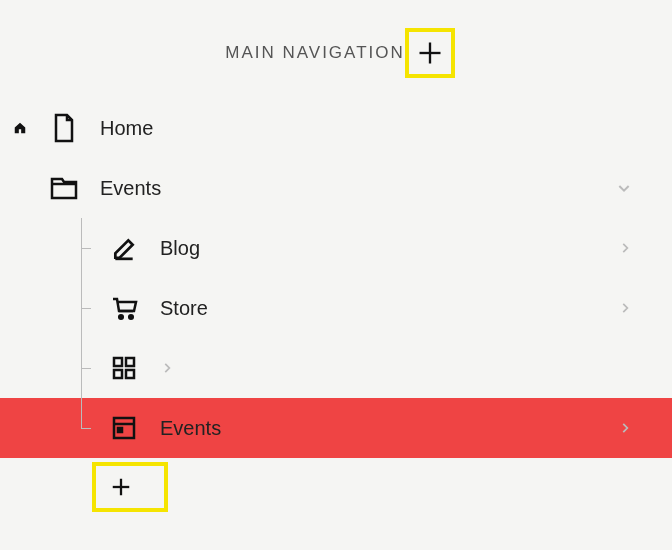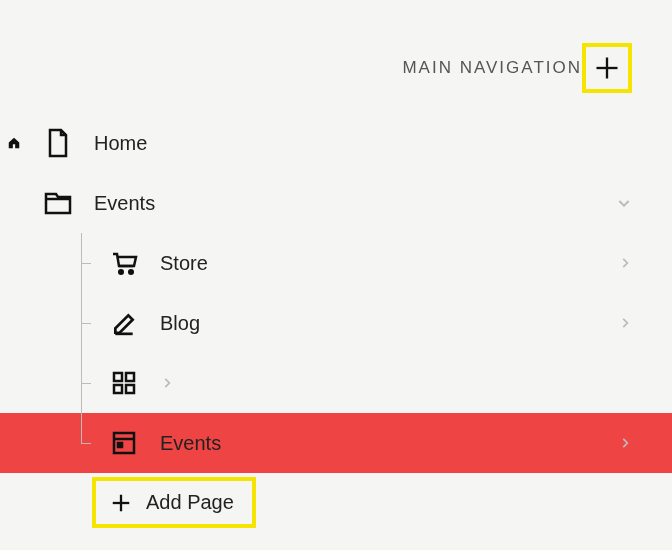--- a/index.html
+++ b/index.html
@@ -7,23 +7,22 @@
   width: 672px;
   height: 550px;
   background: #f5f5f3;
   font-family: -apple-system, BlinkMacSystemFont, "Helvetica Neue", Arial, sans-serif;
   color: #222;
   position: relative;
 }
 .header {
   display: flex;
   align-items: center;
-  justify-content: flex-end;
+  justify-content: center;
   padding: 28px 40px 20px 48px;
-  margin-top: 15px;
 }
 .header-title {
   font-size: 17px;
   font-weight: 500;
   letter-spacing: 2px;
   color: #555;
 }
 .add-btn {
   width: 50px;
   height: 50px;
@@ -38,21 +37,21 @@
 }
 .nav-item {
   display: flex;
   align-items: center;
   padding: 14px 40px 14px 0;
   font-size: 20px;
   color: #222;
   position: relative;
 }
 .nav-item.top {
-  padding-left: 4px;
+  padding-left: 10px;
 }
 .nav-item.sub {
   padding-left: 108px;
 }
 .nav-item.active {
   background: #ef4444;
 }
 .home-marker {
   width: 20px;
   display: flex;
@@ -177,58 +176,58 @@
         <polyline points="5 9 12 16 19 9"></polyline>
       </svg>
     </span>
   </li>
 
   <li class="nav-item sub">
     <span class="tree-line">
         <span class="tree-stub"></span>
       </span>
     <span class="icon-slot">
+      <svg width="26" height="26" viewBox="0 0 24 24" fill="none" stroke="#111" stroke-width="2.5">
+        <path d="M4 21 L4 17 L16 5 L20 9 L8 21 Z"></path>
+        <line x1="4" y1="22" x2="20" y2="22"></line>
+      </svg>
+    </span>
+    <span class="label">Blog</span>
+    <span class="chev">
+      <svg width="14" height="16" viewBox="0 0 24 24" fill="none" stroke="#bbb" stroke-width="3">
+        <polyline points="9 5 16 12 9 19"></polyline>
+      </svg>
+    </span>
+  </li>
+
+  <li class="nav-item sub">
+    <span class="tree-line">
+        <span class="tree-stub"></span>
+      </span>
+    <span class="icon-slot">
       <svg width="28" height="28" viewBox="0 0 28 28" fill="none" stroke="#111" stroke-width="2.5">
         <path d="M3 5 H7 L9 17 H23"></path>
         <path d="M9 17 L24 17 L26 8 L8 8"></path>
         <circle cx="11" cy="23" r="1.8" fill="#111"></circle>
         <circle cx="21" cy="23" r="1.8" fill="#111"></circle>
       </svg>
     </span>
     <span class="label">Store</span>
     <span class="chev">
       <svg width="14" height="16" viewBox="0 0 24 24" fill="none" stroke="#bbb" stroke-width="3">
         <polyline points="9 5 16 12 9 19"></polyline>
       </svg>
     </span>
   </li>
 
   <li class="nav-item sub">
     <span class="tree-line">
         <span class="tree-stub"></span>
       </span>
     <span class="icon-slot">
-      <svg width="26" height="26" viewBox="0 0 24 24" fill="none" stroke="#111" stroke-width="2.5">
-        <path d="M4 21 L4 17 L16 5 L20 9 L8 21 Z"></path>
-        <line x1="4" y1="22" x2="20" y2="22"></line>
-      </svg>
-    </span>
-    <span class="label">Blog</span>
-    <span class="chev">
-      <svg width="14" height="16" viewBox="0 0 24 24" fill="none" stroke="#bbb" stroke-width="3">
-        <polyline points="9 5 16 12 9 19"></polyline>
-      </svg>
-    </span>
-  </li>
-
-  <li class="nav-item sub">
-    <span class="tree-line">
-        <span class="tree-stub"></span>
-      </span>
-    <span class="icon-slot">
       <svg width="26" height="26" viewBox="0 0 26 26" fill="none" stroke="#111" stroke-width="2.5">
         <rect x="3" y="3" width="8" height="8"></rect>
         <rect x="15" y="3" width="8" height="8"></rect>
         <rect x="3" y="15" width="8" height="8"></rect>
         <rect x="15" y="15" width="8" height="8"></rect>
       </svg>
     </span>
     <span class="chev">
       <svg width="14" height="16" viewBox="0 0 24 24" fill="none" stroke="#bbb" stroke-width="3">
         <polyline points="9 5 16 12 9 19"></polyline>
@@ -258,15 +257,14 @@
 </ul>
 
 <div class="add-page-row">
   <div class="add-page-box">
     <span class="icon-slot">
       <svg width="22" height="22" viewBox="0 0 24 24" stroke="#111" stroke-width="2.5" fill="none">
         <line x1="12" y1="3" x2="12" y2="21"></line>
         <line x1="3" y1="12" x2="21" y2="12"></line>
       </svg>
     </span>
-    <span class="add-page-label">Add Page</span>
   </div>
 </div>
 
 </body></html>

